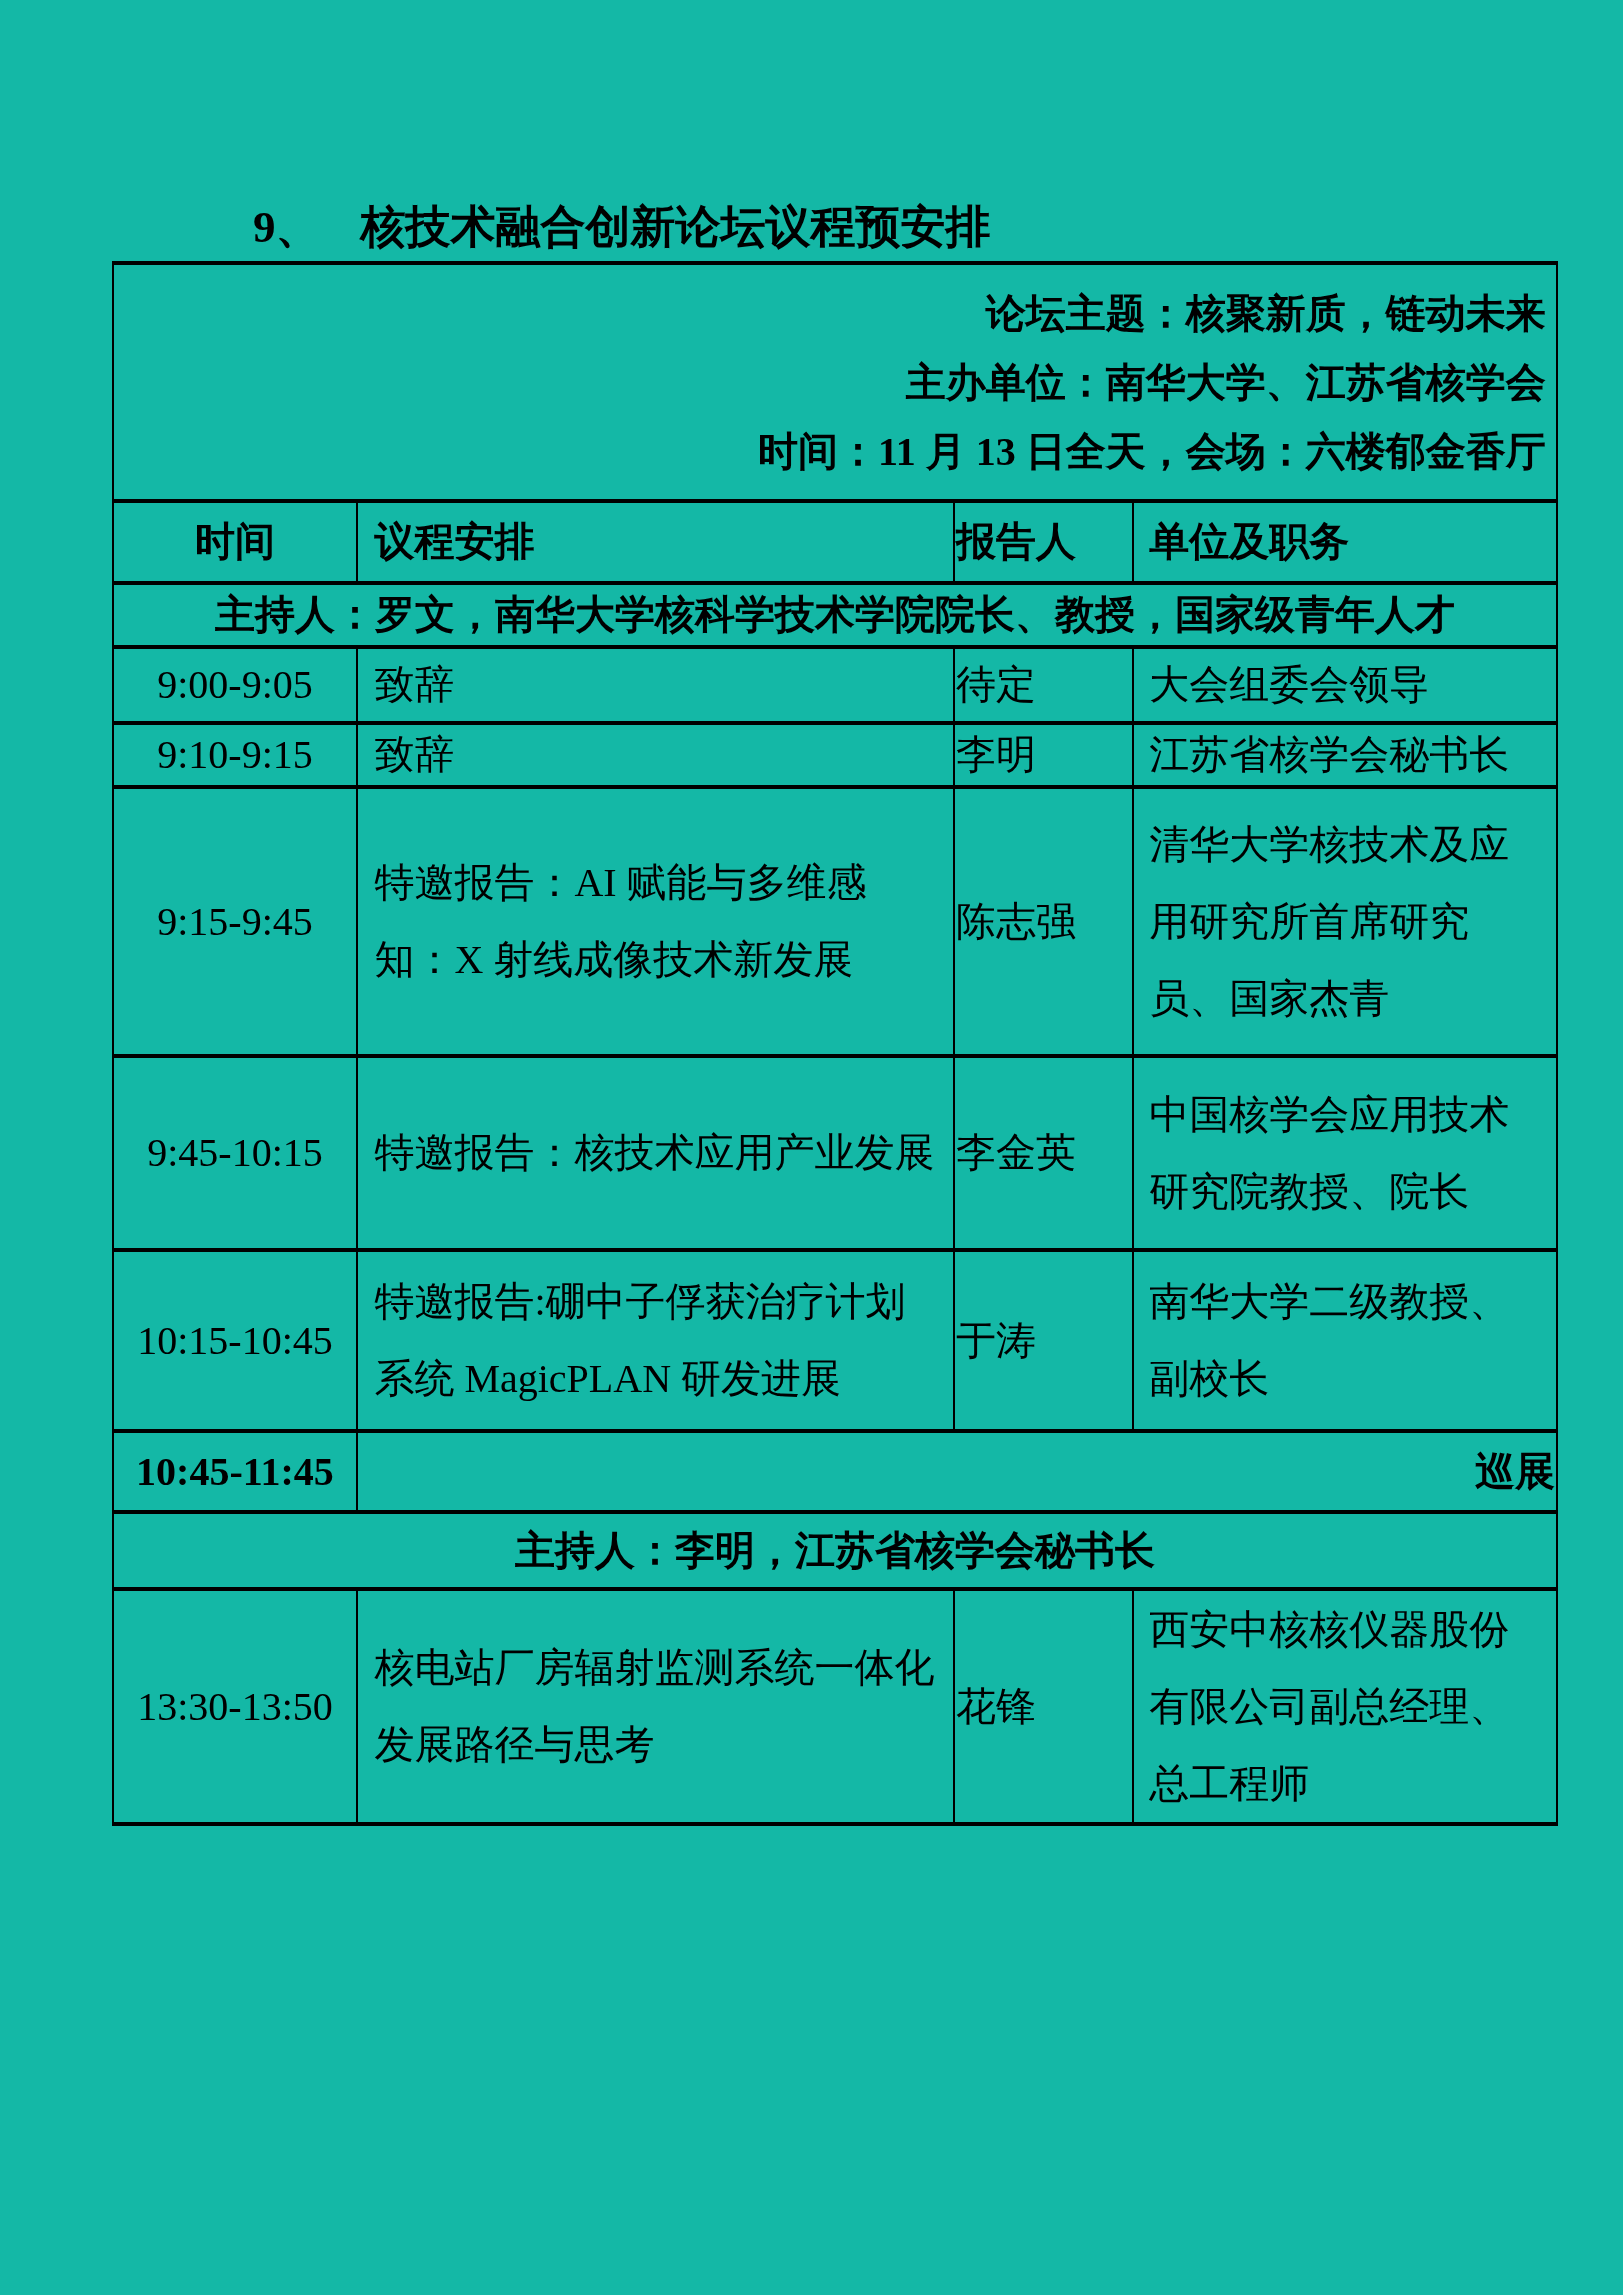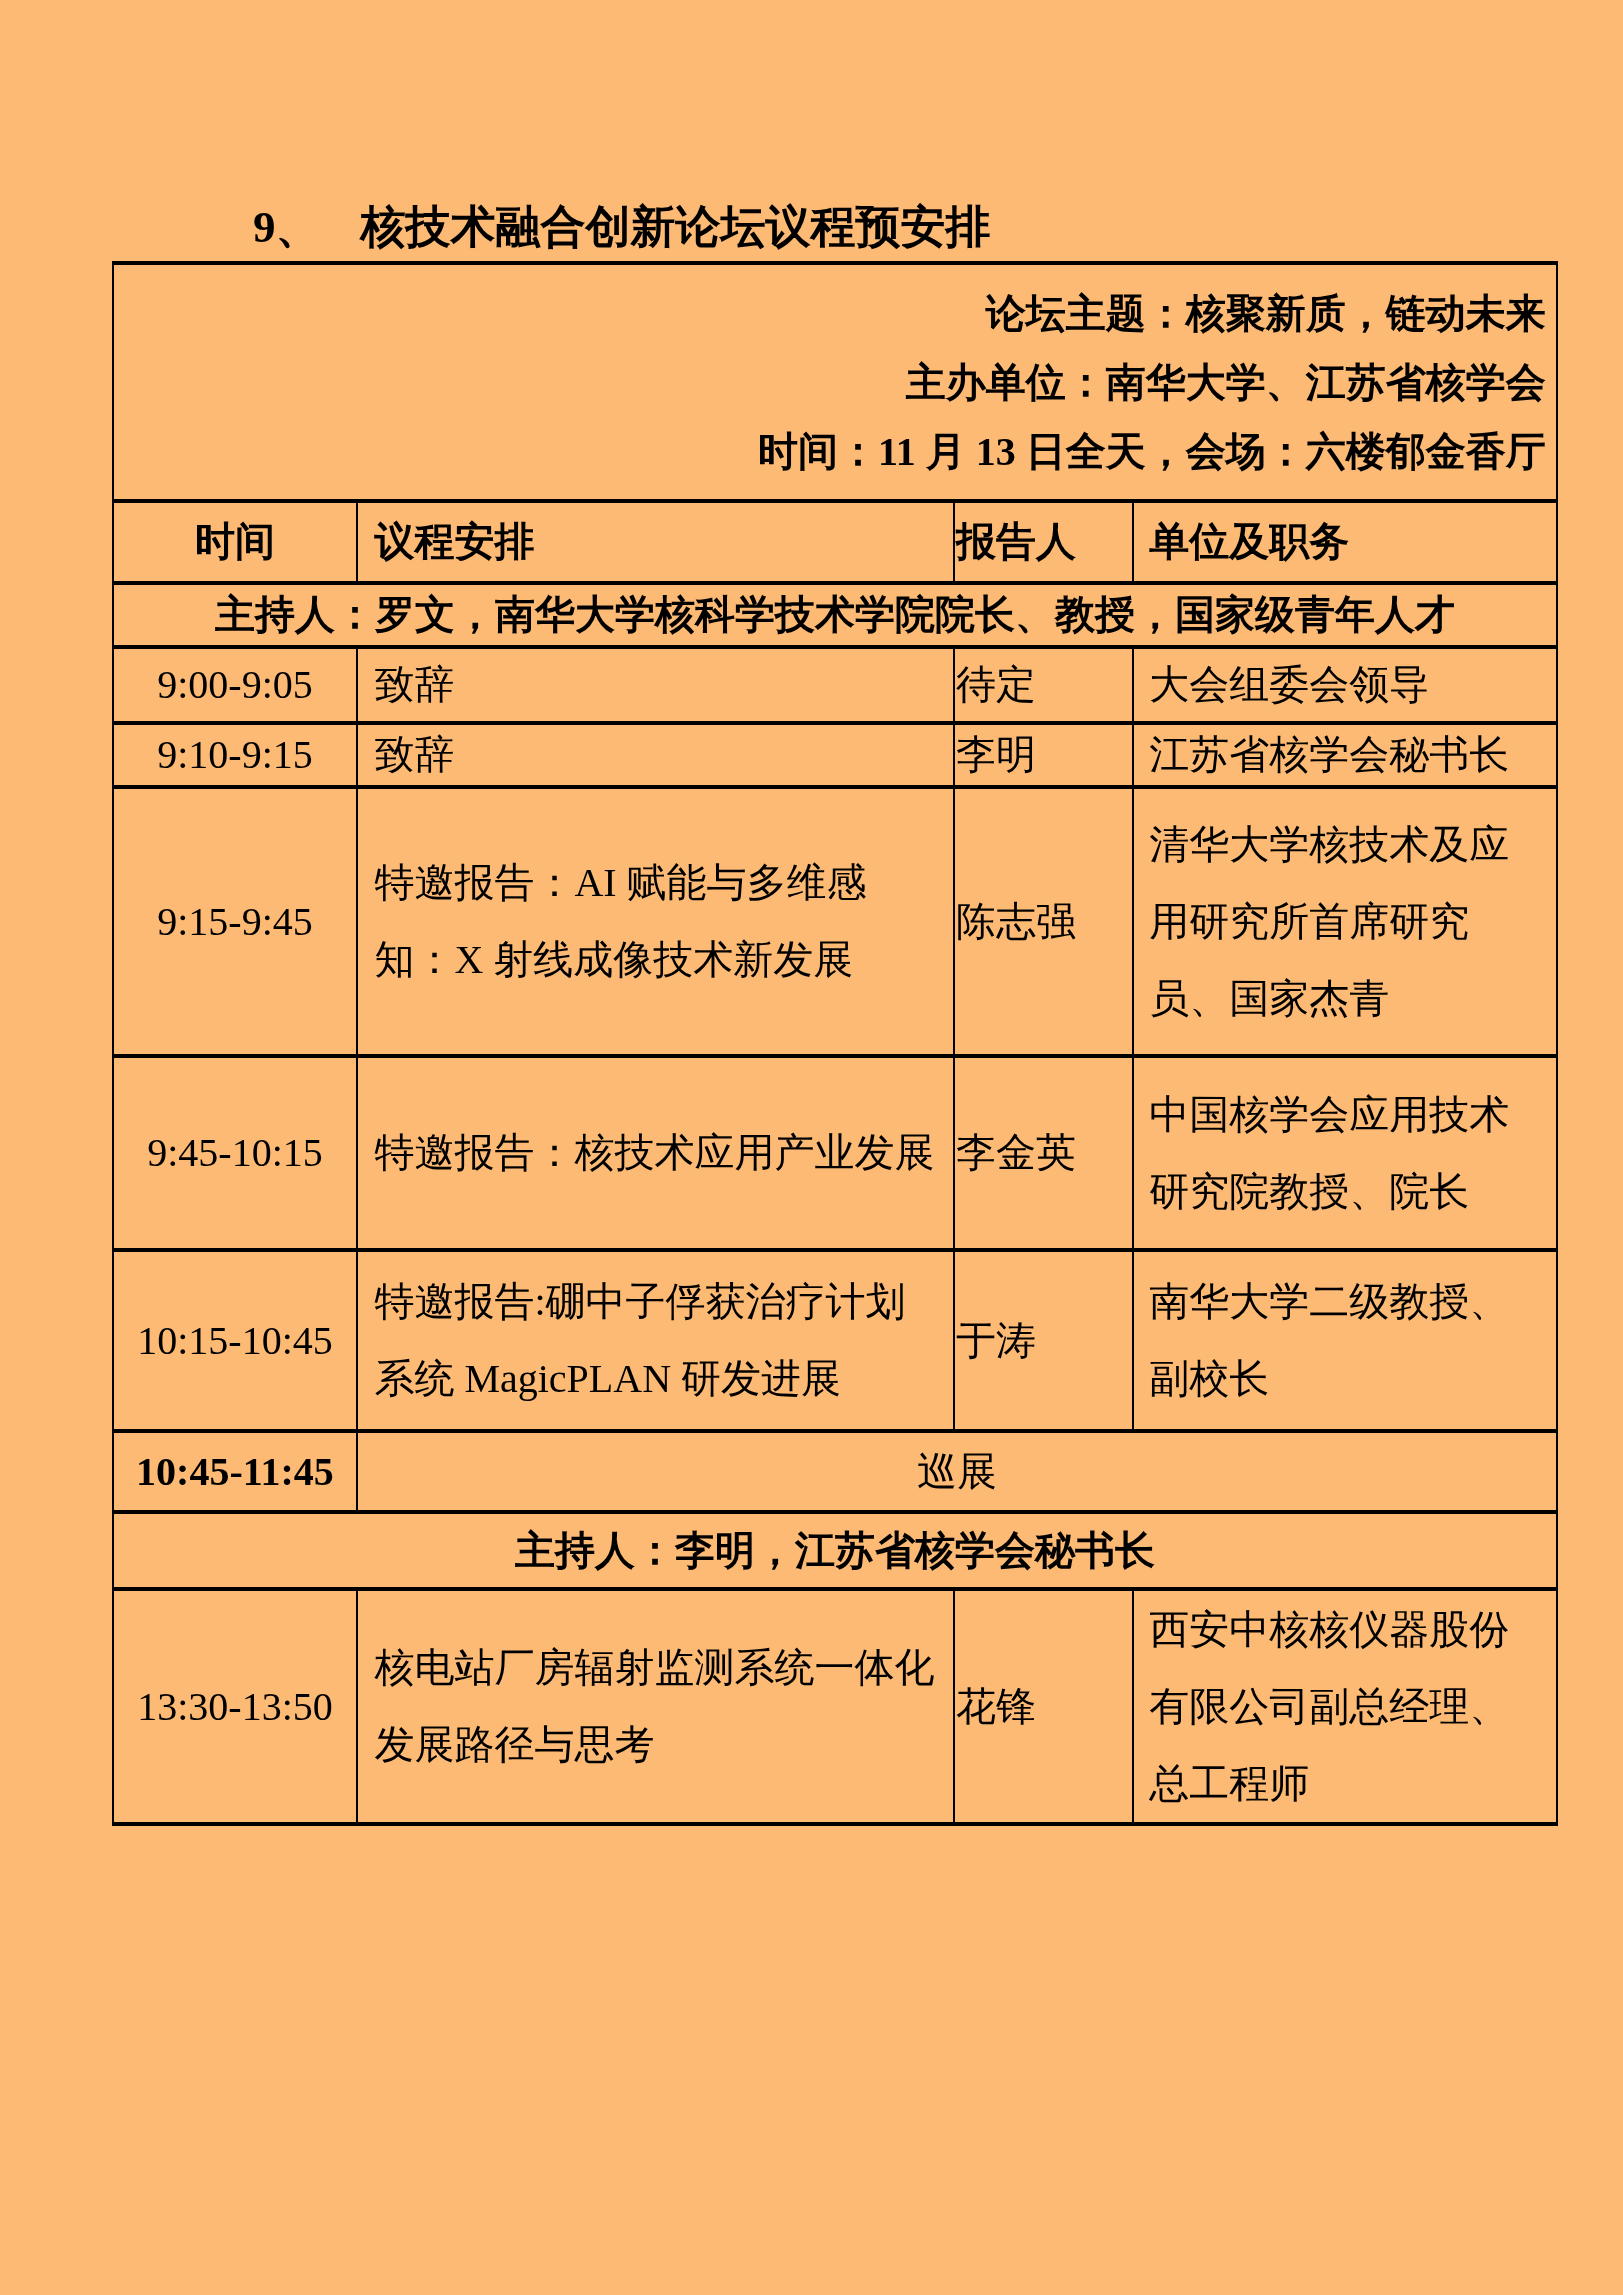--- a/index.html
+++ b/index.html
@@ -11,21 +11,21 @@
     width: 1623px;
     height: 2295px;
     position: relative;
     font-family: "Liberation Serif", "DejaVu Serif", serif;
     color: #000000;
     -webkit-font-smoothing: antialiased;
   }
   .page {
     width: 1623px;
     height: 2295px;
-    background: #fdba74;
+    background: #14b8a6;
     overflow: hidden;
   }
   .doc-title {
     margin: 199px 0 6.1px 253px;
     font-size: 45px;
     font-weight: bold;
     line-height: 56px;
     white-space: nowrap;
   }
   .doc-title .num {
@@ -61,22 +61,22 @@
     font-weight: bold;
     line-height: normal;
   }
   tr.moderator-row td {
     text-align: center;
     font-weight: bold;
     line-height: normal;
     margin-left: 30px;
   }
   td.merged-label {
-    text-align: center;
-    font-weight: normal;
+    text-align: right;
+    font-weight: bold;
     line-height: normal;
   }
   td.bold-time {
     font-weight: bold;
     line-height: normal;
   }
 </style>
 </head>
 <body>
 

